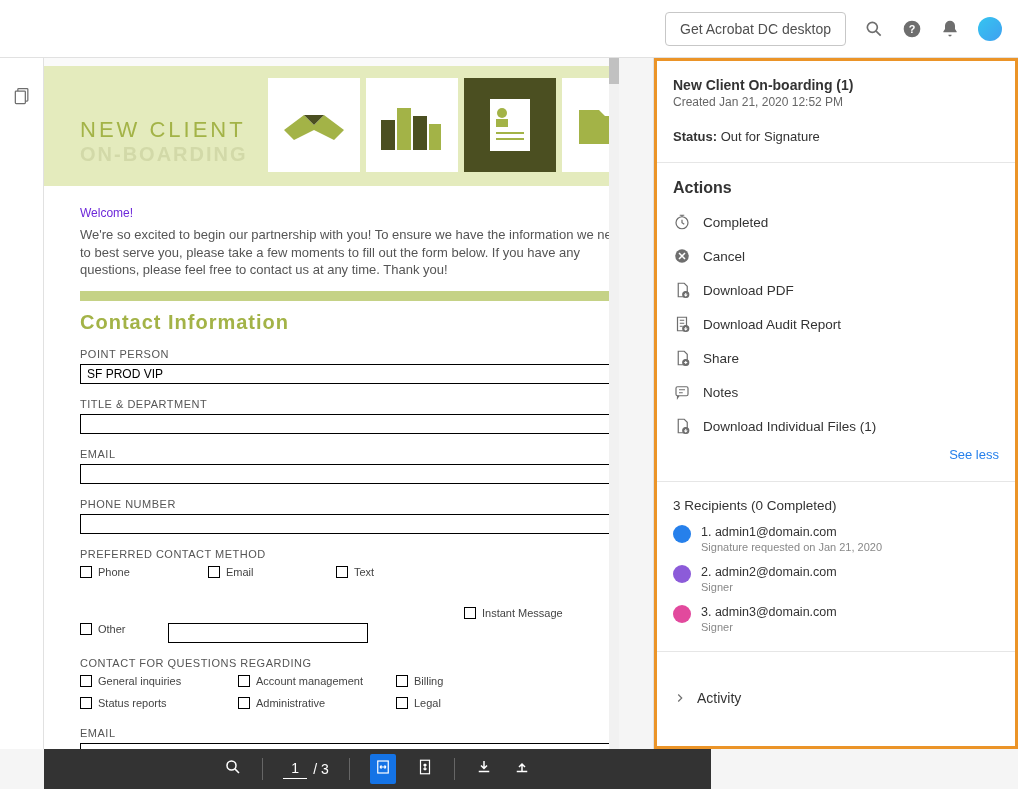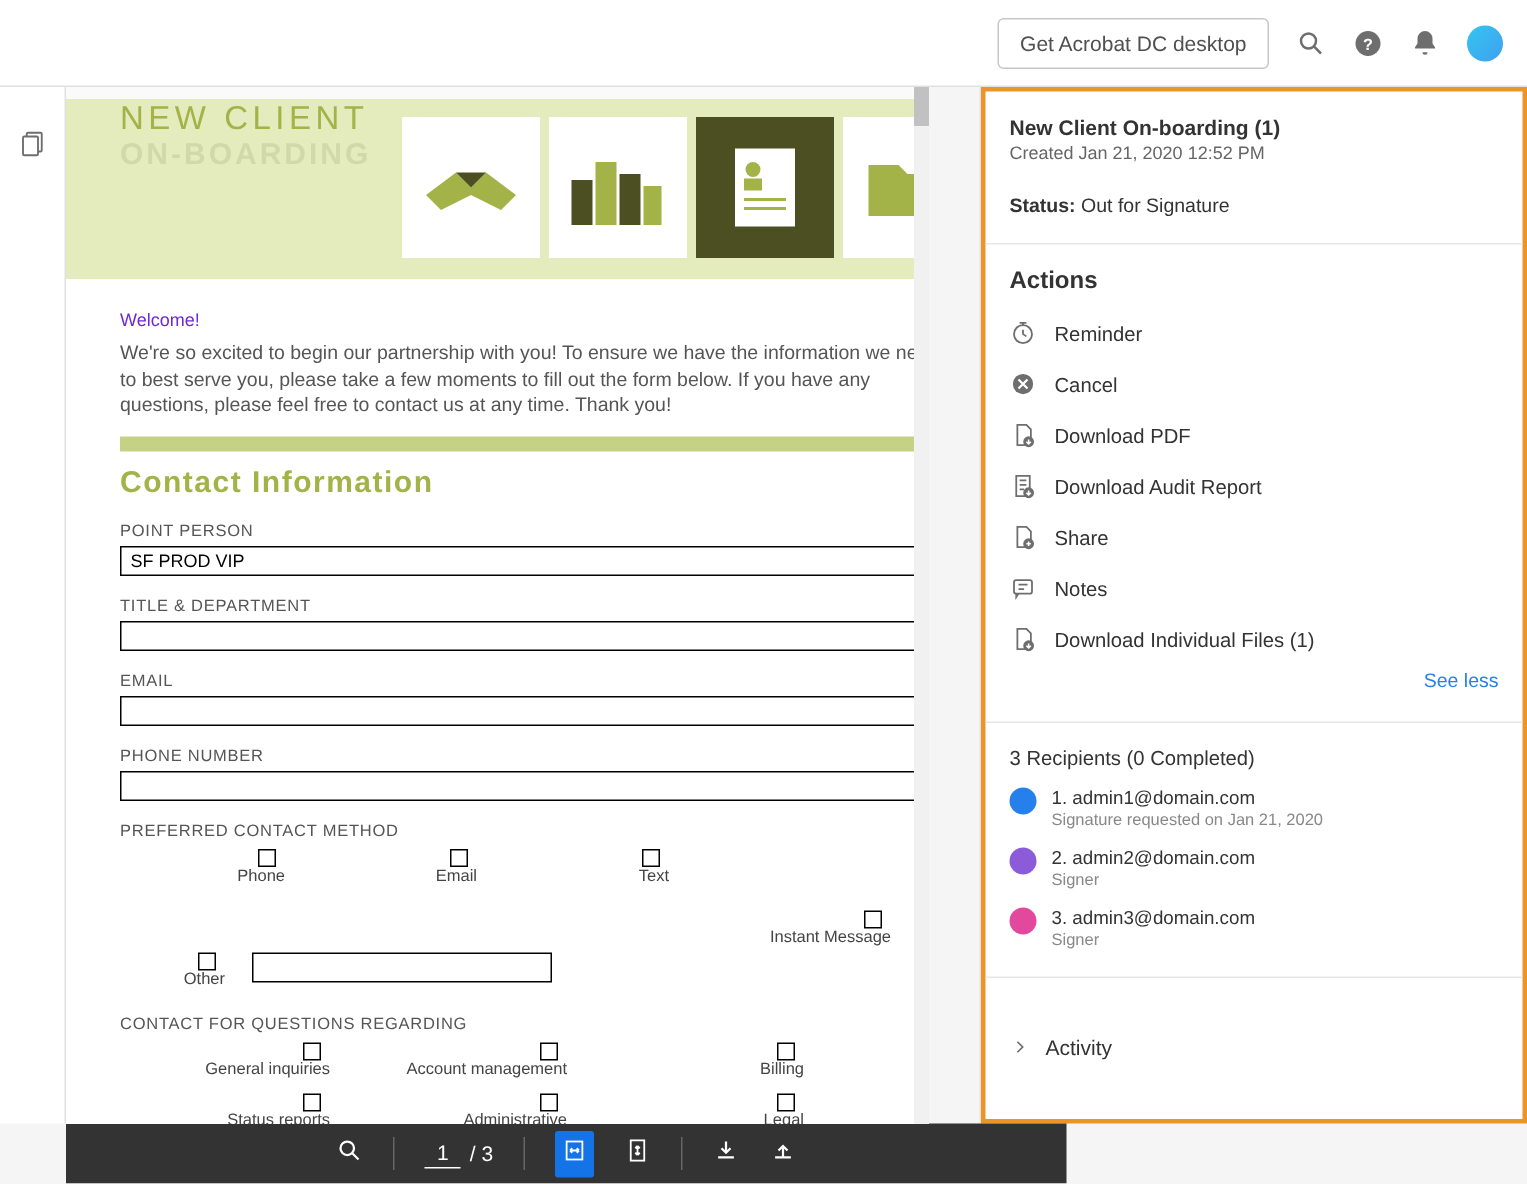--- a/index.html
+++ b/index.html
@@ -33,38 +33,38 @@
     overflow:hidden;
     display:flex; justify-content:center;
     padding:8px 0 0 0;
     position:relative;
   }
   .doc-scroll { width:652px; height:100%; overflow-y:auto; }
   .doc-page { background:#fff; width:640px; margin:0 auto 12px;
     box-shadow:0 0 3px rgba(0,0,0,.2);}
   .page-header {
     background:#e4ebbd; display:flex; padding:0 36px 20px 36px; height:120px;
-    position:relative; overflow:hidden;
+    align-items:flex-end; position:relative; overflow:hidden;
   }
   .page-header h1 { font-size:22px; color:#a3b347; letter-spacing:3px; font-weight:400; line-height:1.2;}
   .page-header h2 { font-size:20px; color:#d2d9a8; letter-spacing:2px; font-weight:700;}
   .hdr-images { position:absolute; right:30px; top:12px; display:flex; gap:6px;}
   .hdr-tile { width:92px; height:94px; display:flex;align-items:center;justify-content:center;}
   .t-dark{background:#4b4f21;}
   .t-white{background:#fff;}
   .page-body { padding:16px 36px 24px 36px; }
   .welcome { color:#6d28d9; font-size:12px; font-weight:400; margin-top:4px;}
   .intro { font-size:13px; color:#555; margin-top:6px; line-height:1.35; max-width:560px;}
   .divider{ height:10px; background:#c5d286; margin-top:12px;}
   .section-title{color:#a3b347; font-size:20px; font-weight:800; letter-spacing:1px; margin-top:10px;}
   .fld-label{font-size:11px; color:#555; margin-top:14px; letter-spacing:.5px;}
   .txt-input{width:100%; border:1px solid #000; height:20px; font-size:12px; padding:2px 6px; margin-top:4px;}
   .txt-small{width:200px;}
   .chk-row{display:flex; flex-wrap:wrap; gap:0; margin-top:6px;}
-  .chk { display:flex; align-items:flex-end; font-size:11px; color:#444; margin-right:18px; margin-bottom:4px;flex-direction:column;}
+  .chk { display:flex; align-items:flex-start; font-size:11px; color:#444; margin-right:18px; margin-bottom:4px;}
   .chk .box{width:12px;height:12px;border:1.5px solid #000;margin-right:6px;}
   .w-phone{width:110px;} .w-email{width:110px;} .w-text{width:110px;} .w-im{width:130px;margin-top:41px;}
   .w-other{width:70px;}
   .w-140{width:140px;}
   .doc-scrollbar{position:absolute;right:0;top:0;bottom:0;width:10px;background:#f1f1f1;}
   .doc-thumb{position:absolute;top:0;left:0;width:10px;height:26px;background:#c1c1c1;}
 
   
   .right-panel{ width:365px; background:#fff; border-left:1px solid #e1e1e1;
     position:relative;margin-left:34px;}
@@ -267,21 +267,21 @@
       </div>
       <div class="hr"></div>
 
       <div class="actions-hdr">Actions</div>
 
       <div class="action">
         <svg viewBox="0 0 24 24" fill="none" stroke="currentColor" stroke-width="1.6">
             <circle cx="12" cy="13" r="8"></circle>
             <path d="M12 9v4l3 2M9 3h6M12 3v2"></path>
           </svg>
-        <span>Reminder</span>
+        <span>Completed</span>
       </div>
       <div class="action">
         <svg viewBox="0 0 24 24" fill="currentColor">
             <circle cx="12" cy="12" r="9"></circle>
             <path d="M8 8l8 8M16 8l-8 8" stroke="#fff" stroke-width="2"></path>
           </svg>
         <span>Cancel</span>
       </div>
       <div class="action">
         <svg viewBox="0 0 24 24" fill="none" stroke="currentColor" stroke-width="1.6">

